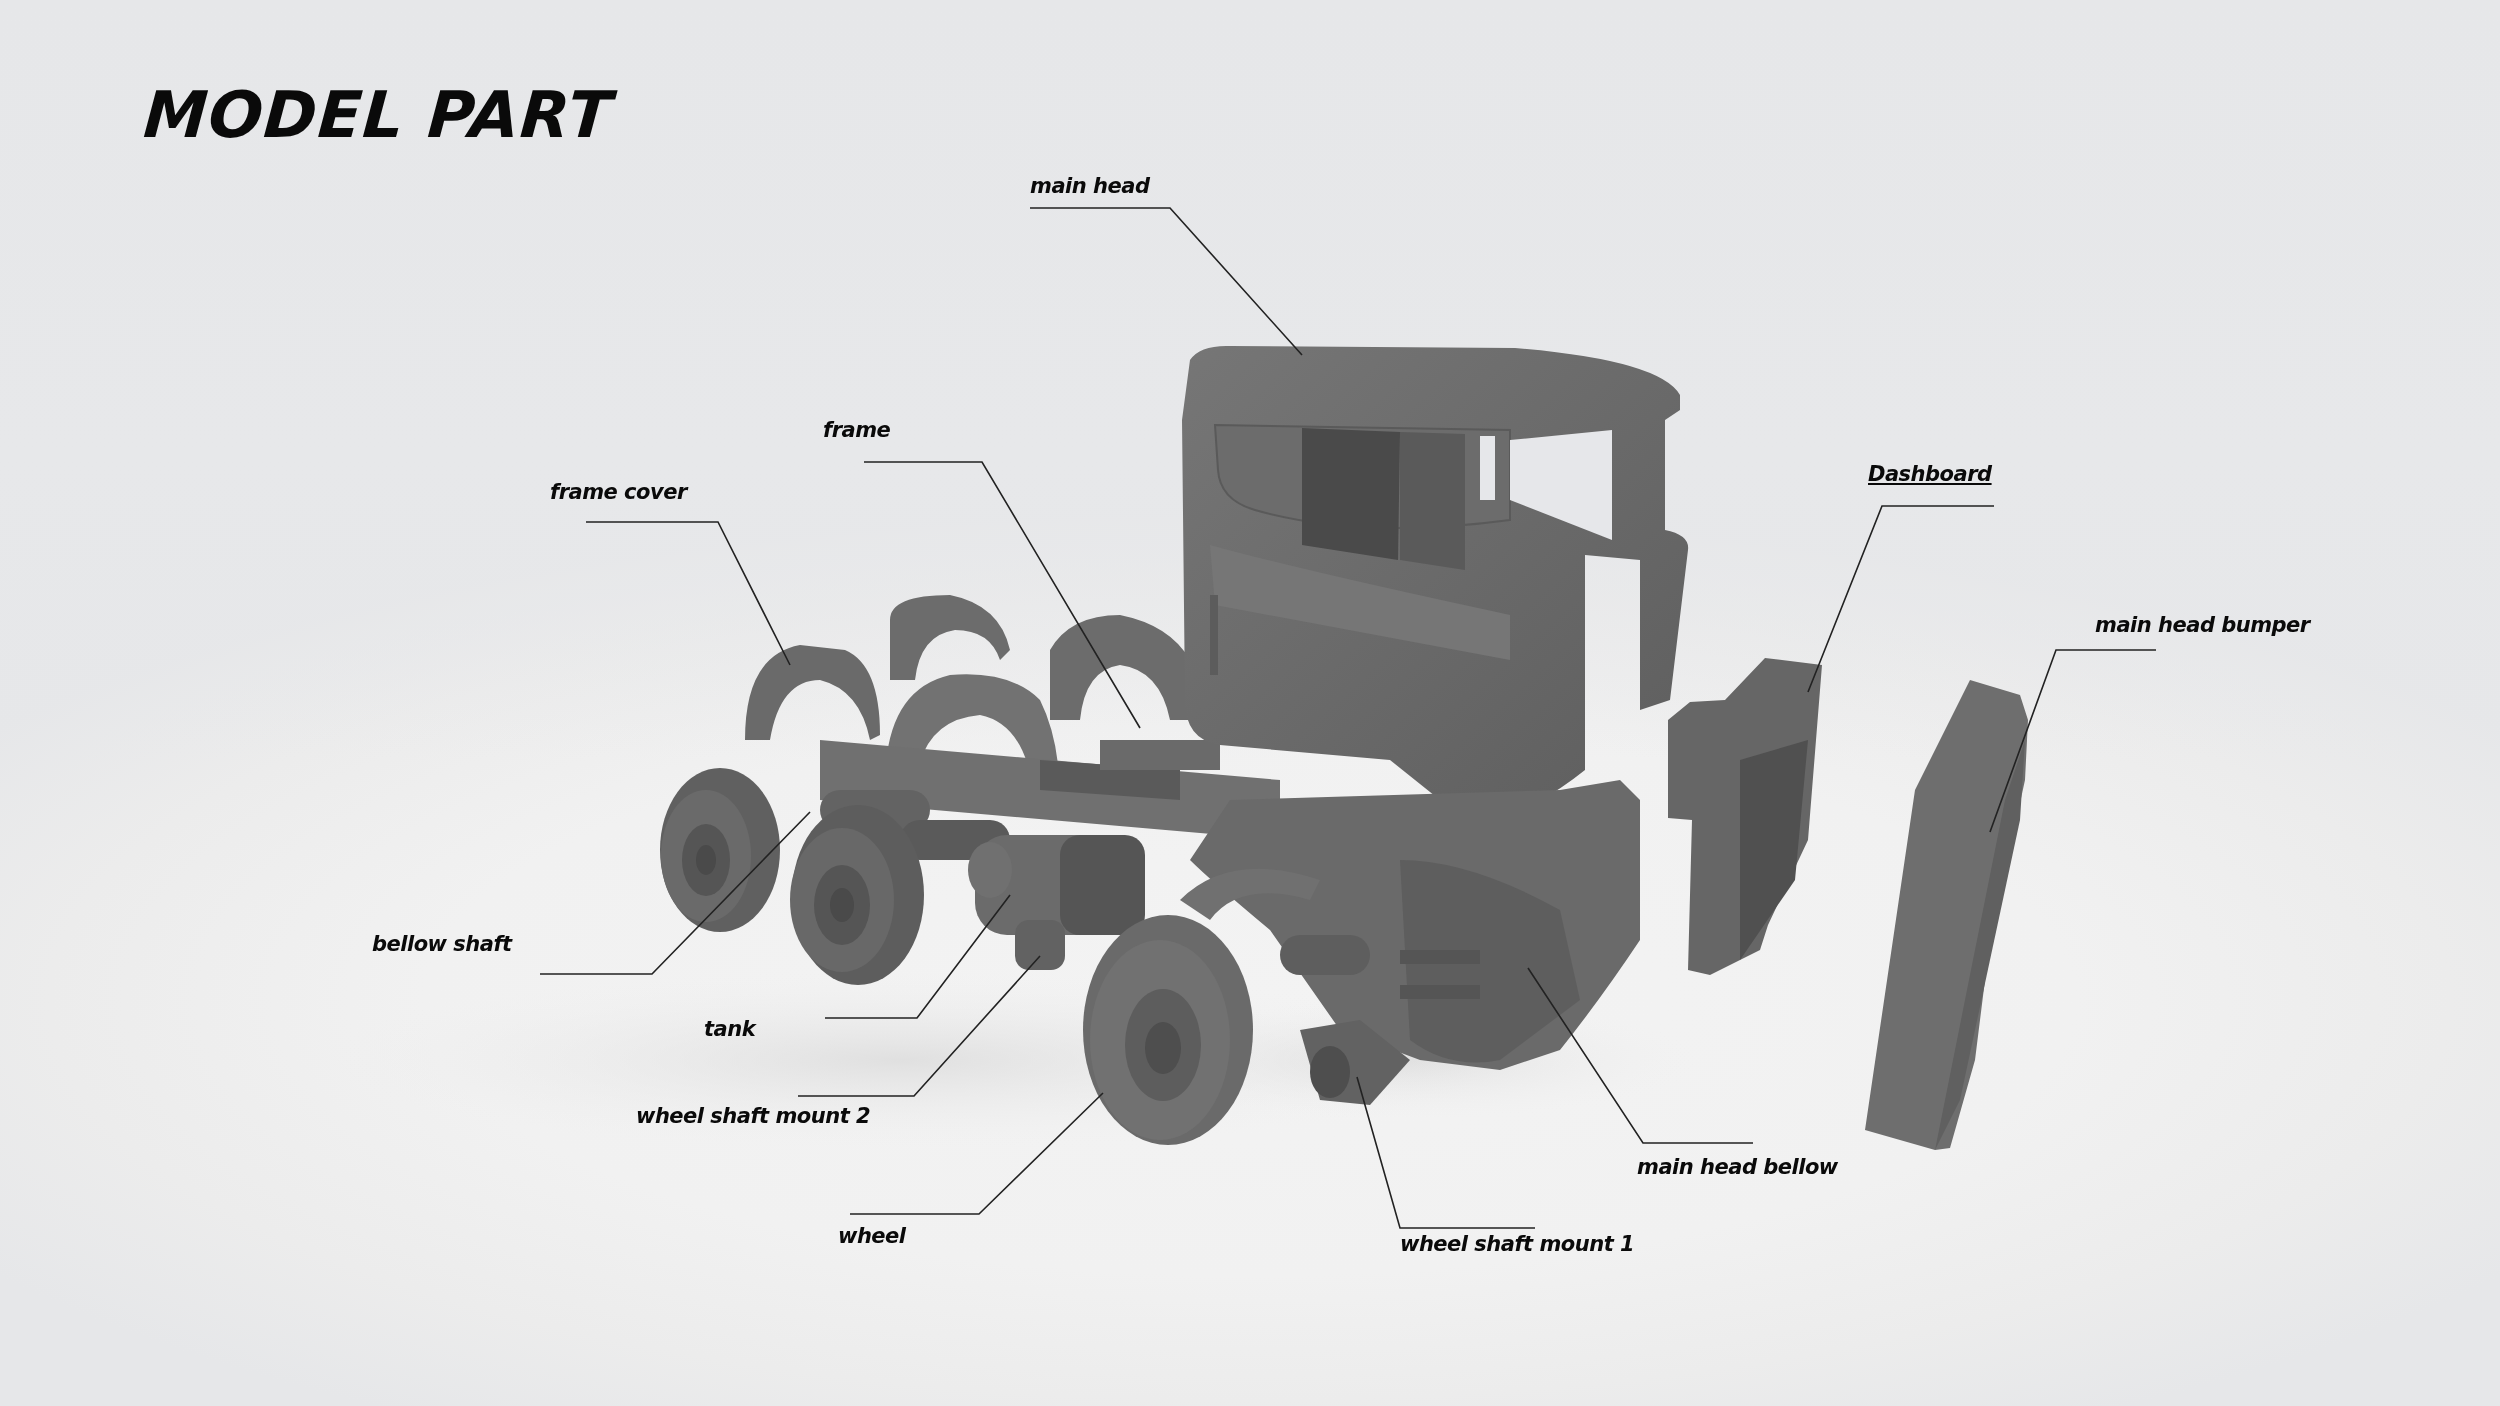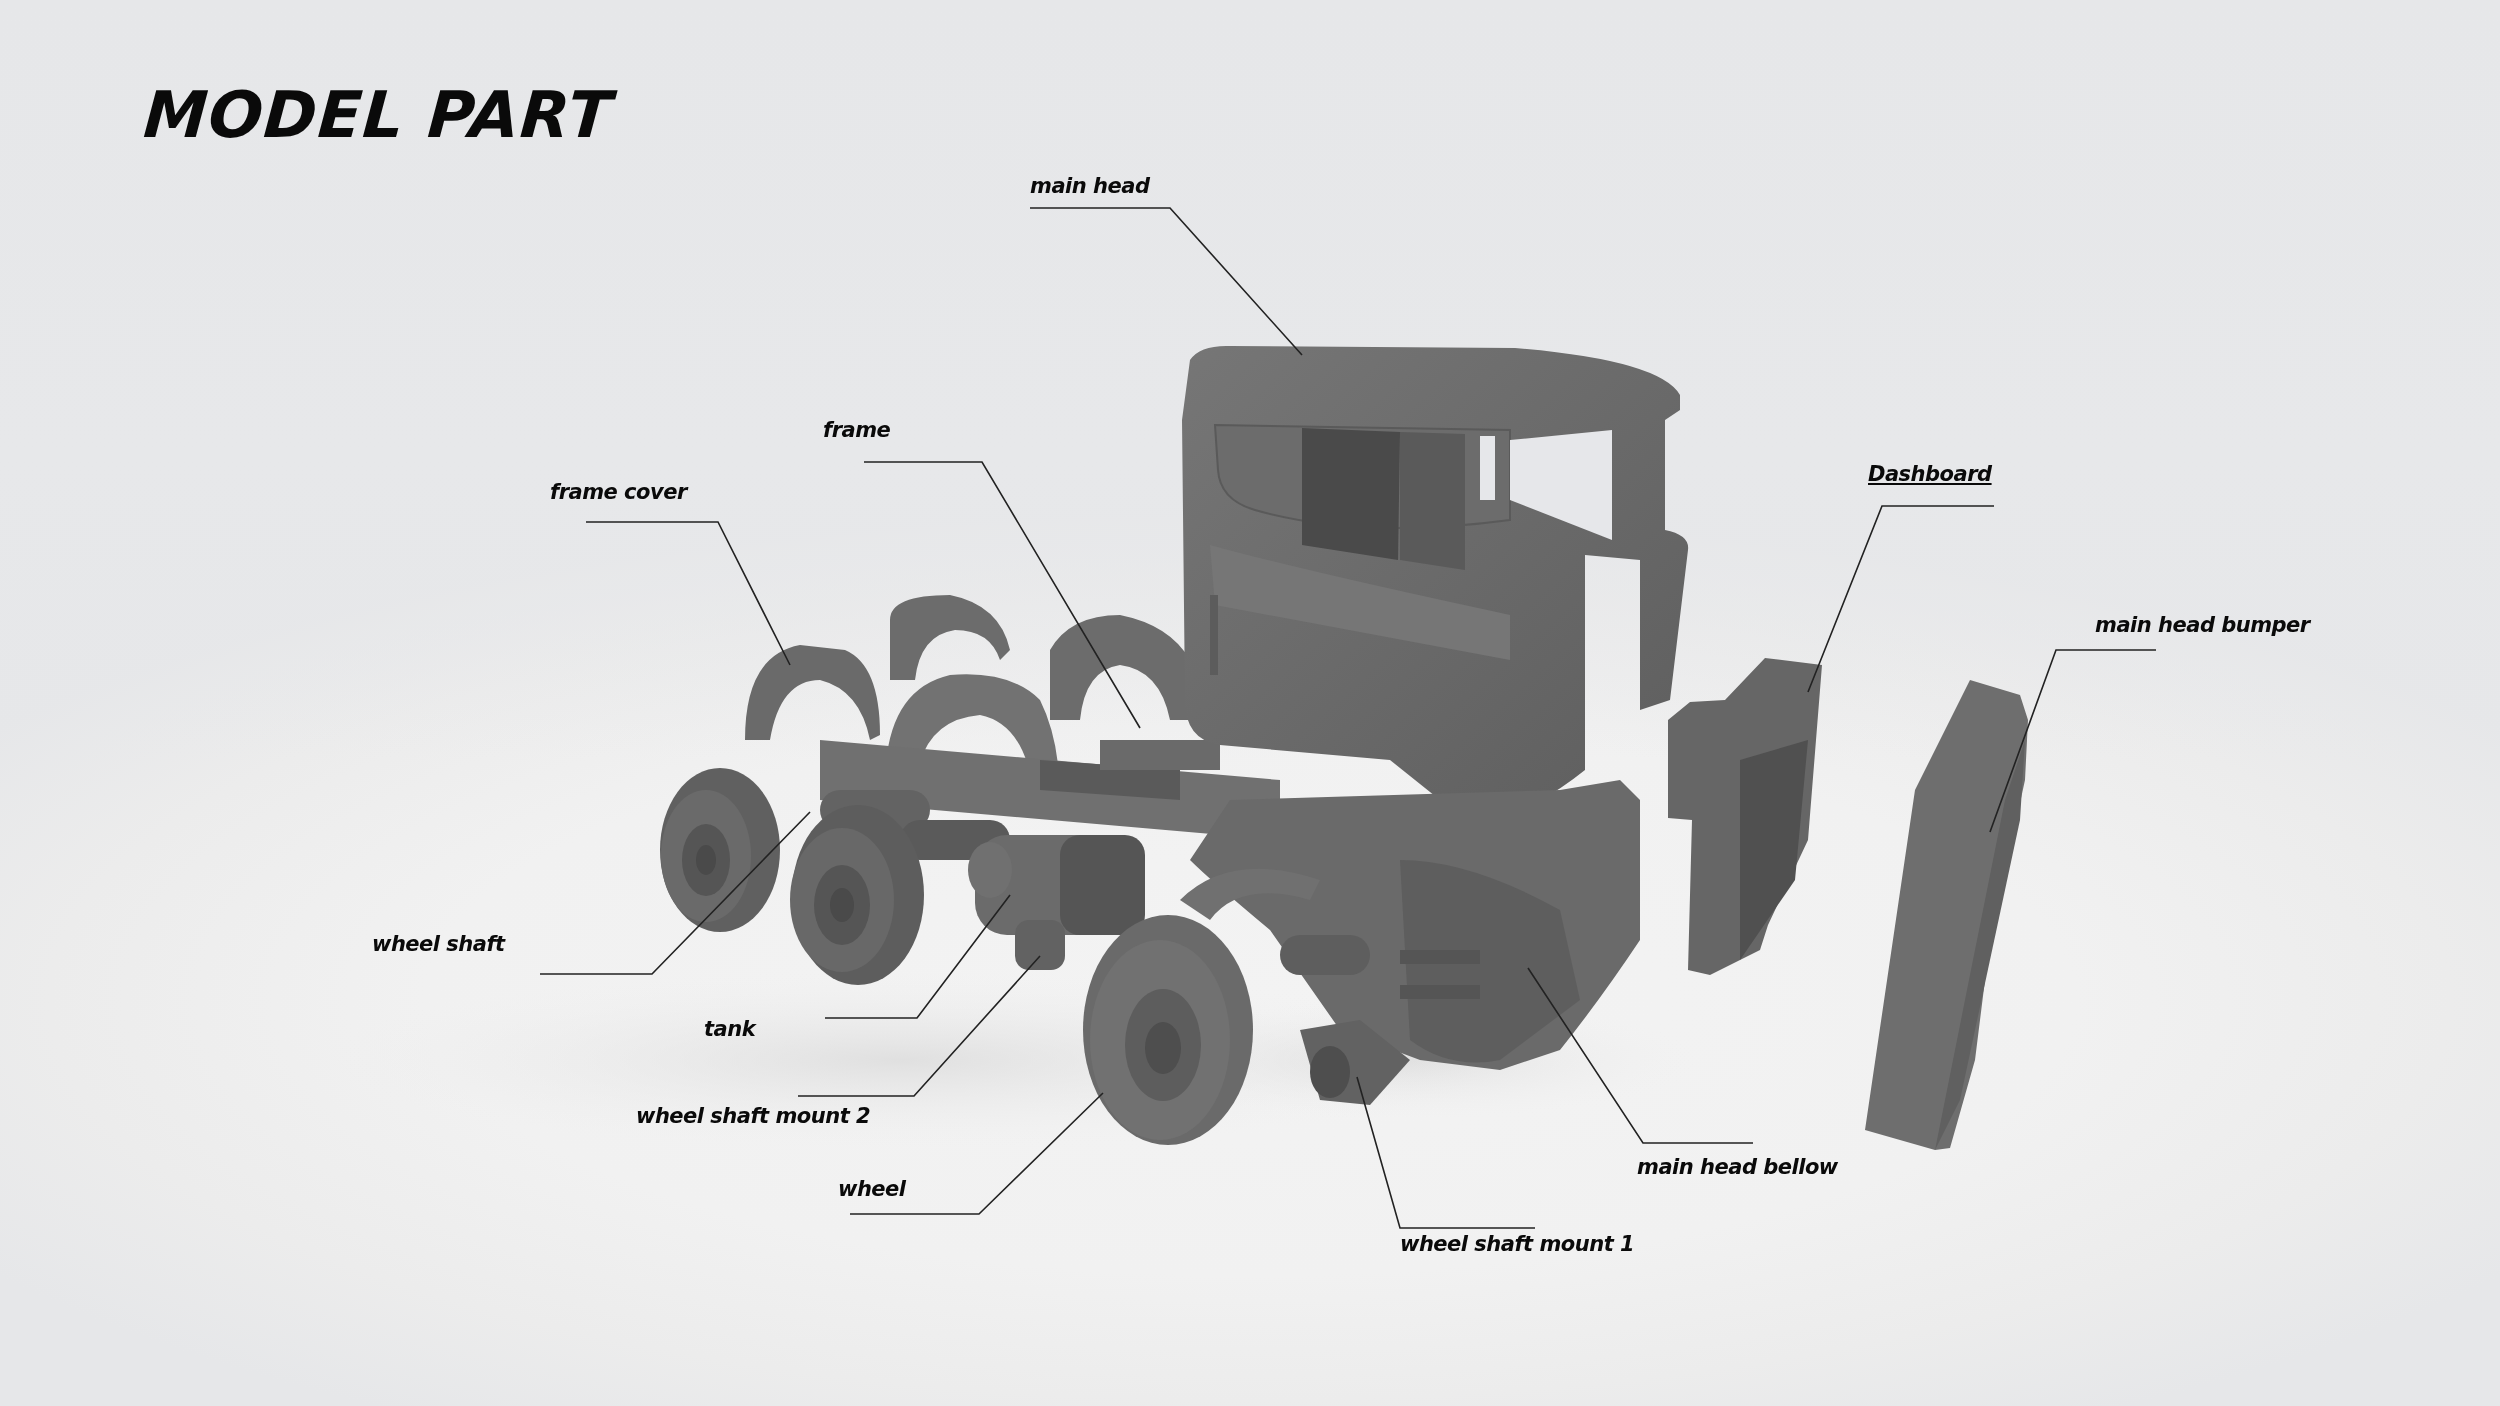--- a/index.html
+++ b/index.html
@@ -131,18 +131,18 @@
     <polyline points="1753,1143 1643,1143 1528,968"></polyline>
     <polyline points="1535,1228 1400,1228 1357,1077"></polyline>
   </g>
 </svg>
 
 <div class="label" style="left:1030px;top:174px;">main head</div>
 <div class="label" style="left:823px;top:418px;">frame</div>
 <div class="label" style="left:550px;top:480px;">frame cover</div>
 <div class="label" style="left:1868px;top:462px;text-decoration:underline;">Dashboard</div>
 <div class="label" style="left:2095px;top:613px;text-align:center;">main head bumper</div>
-<div class="label" style="left:372px;top:932px;">wheel shaft</div>
+<div class="label" style="left:372px;top:932px;">bellow shaft</div>
 <div class="label" style="left:704px;top:1017px;">tank</div>
 <div class="label" style="left:636px;top:1104px;">wheel shaft mount 2</div>
-<div class="label" style="left:838px;top:1177px;">wheel</div>
+<div class="label" style="left:838px;top:1224px;">wheel</div>
 <div class="label" style="left:1637px;top:1155px;">main head bellow</div>
 <div class="label" style="left:1400px;top:1232px;">wheel shaft mount 1</div>
 
 </body></html>

